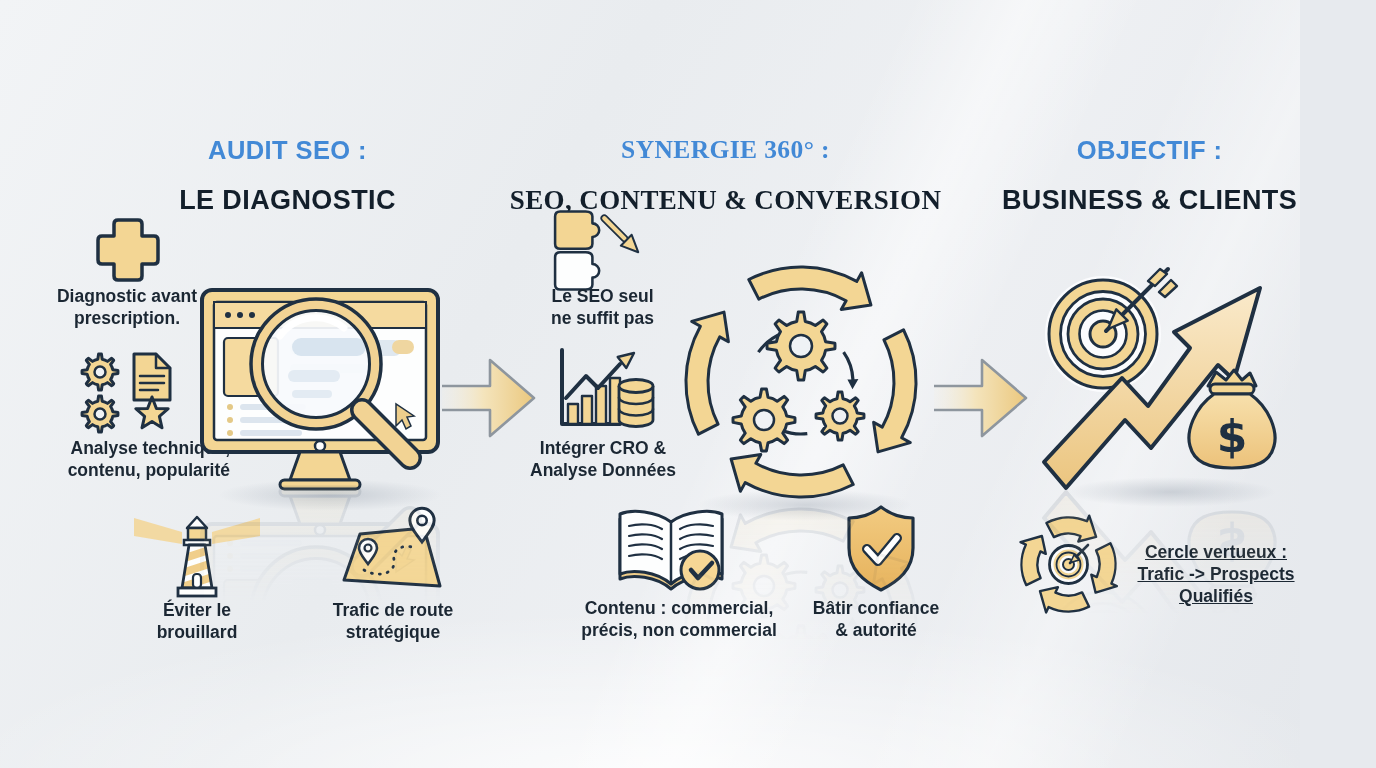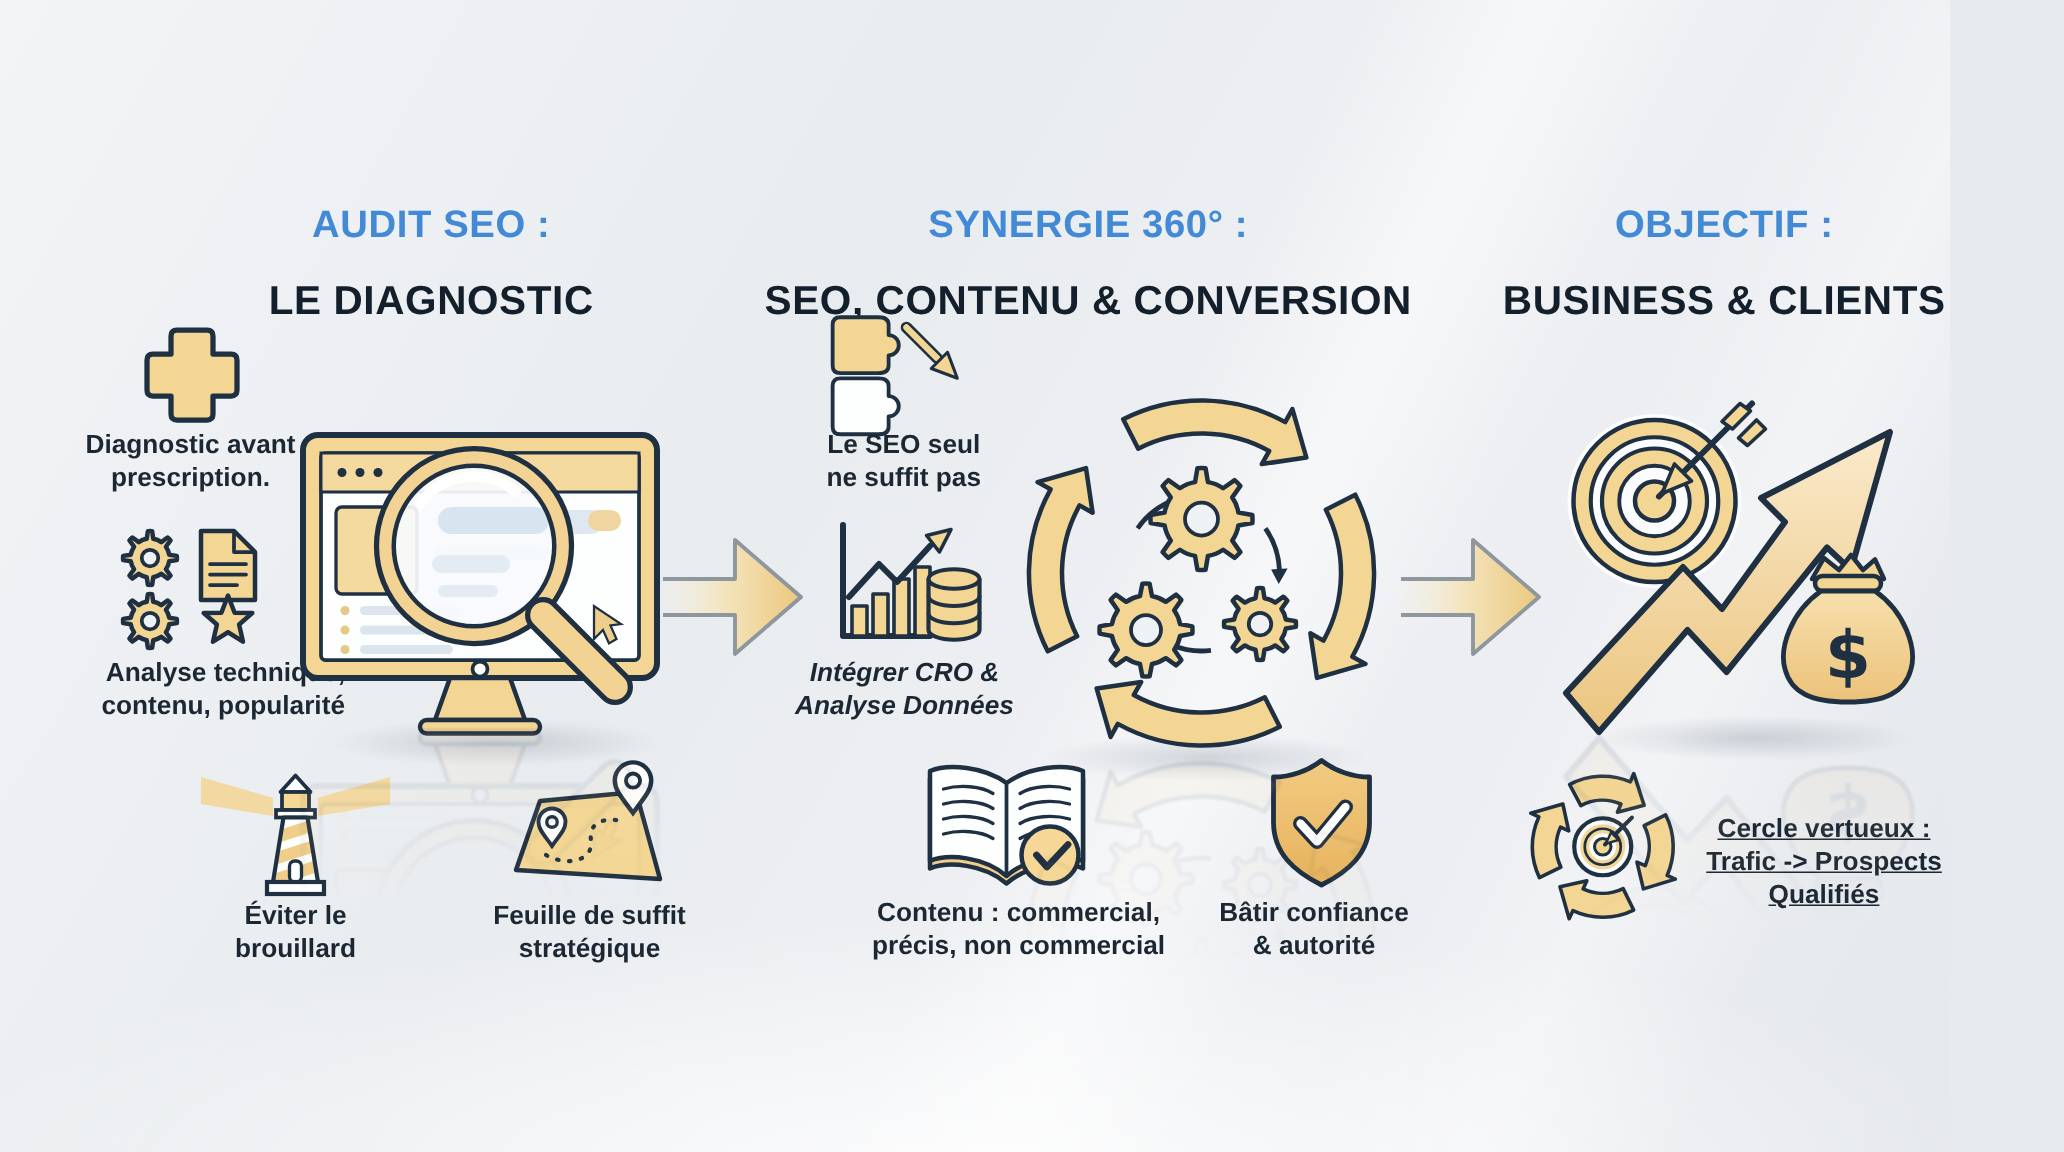--- a/index.html
+++ b/index.html
@@ -30,21 +30,21 @@
 </head>
 <body>
 
 <div id="canvas">
   <div class="streaks"></div>
 
   <div class="hdr" style="left:100px;top:136px;width:375px;">
     <div class="accent">AUDIT SEO :</div>
     <div class="main">LE DIAGNOSTIC</div>
   </div>
-  <div class="hdr" style="left:498px;top:136px;width:455px;">
+  <div class="hdr" style="left:498px;top:136px;width:455px;font-family:Liberation Serif, serif;">
     <div class="accent">SYNERGIE 360° :</div>
     <div class="main">SEO, CONTENU &amp; CONVERSION</div>
   </div>
   <div class="hdr" style="left:952px;top:136px;width:395px;">
     <div class="accent">OBJECTIF :</div>
     <div class="main">BUSINESS &amp; CLIENTS</div>
   </div>
 
   <div class="shadow" style="left:210px;top:478px;width:240px;height:34px;"></div>
   <div class="shadow" style="left:690px;top:488px;width:230px;height:34px;"></div>
@@ -140,21 +140,21 @@
       <g transform="translate(30,56)">
         <path d="M0,0 C-5,-7 -9,-11 -9,-16 A9,9 0 1,1 9,-16 C9,-11 5,-7 0,0 Z" fill="#FDFEFE" stroke="#1F3042" stroke-width="2.6"></path>
         <circle cx="0" cy="-16" r="3.5" fill="none" stroke="#1F3042" stroke-width="2.2"></circle>
       </g>
       <g transform="translate(84,34) scale(1.35)">
         <path d="M0,0 C-5,-7 -9,-11 -9,-16 A9,9 0 1,1 9,-16 C9,-11 5,-7 0,0 Z" fill="#FDFEFE" stroke="#1F3042" stroke-width="2.2"></path>
         <circle cx="0" cy="-16" r="3.5" fill="none" stroke="#1F3042" stroke-width="1.9"></circle>
       </g>
     </svg>
   </div>
-  <div class="lbl" style="left:298px;top:599px;width:190px;">Feuille de suffit
+  <div class="lbl" style="left:298px;top:599px;width:190px;">Trafic de route
 stratégique</div>
 
   <div class="abs" style="left:442px;top:350px;">
     <svg width="95" height="95" viewBox="0 0 95 95">
       <defs>
         <linearGradient id="agrad" x1="0" y1="0" x2="1" y2="0">
           <stop offset="0" stop-color="#F5EFDF" stop-opacity="0.15"></stop>
           <stop offset="0.45" stop-color="#F4E4BC"></stop>
           <stop offset="1" stop-color="#EBC87E"></stop>
         </linearGradient>
@@ -186,21 +186,21 @@
       <rect x="34" y="56" width="10" height="28" class="goldthin"></rect>
       <rect x="48" y="46" width="10" height="38" class="goldthin"></rect>
       <rect x="62" y="38" width="10" height="46" class="goldthin"></rect>
       <path class="navyline" style="stroke-width:4" d="M18,58 38,36 50,48 72,24"></path>
       <polygon points="86,13 78.3,28 69.7,17" class="goldthin"></polygon>
       <path class="gold" style="stroke-width:2.8" d="M71,46 L71,80 A17,6.5 0 0 0 105,80 L105,46"></path>
       <ellipse cx="88" cy="46" rx="17" ry="6.5" class="gold" style="stroke-width:2.8"></ellipse>
       <path class="navyline" style="stroke-width:2.6" d="M71,57.5 A17,6.5 0 0 0 105,57.5 M71,69 A17,6.5 0 0 0 105,69"></path>
     </svg>
   </div>
-  <div class="lbl" style="left:508px;top:437px;width:190px;font-style:italic;">Intégrer CRO &amp;
+  <div class="lbl" style="left:508px;top:437px;width:190px;">Intégrer CRO &amp;
 Analyse Données</div>
 
   <div class="abs" style="left:672px;top:258px;">
     <svg width="258" height="248" viewBox="0 0 258 248">
       <path class="gold" d="M76.8,21.5 A115 115 0 0 1 184.8,23.4 L189.6,14.7 L198.9,47.0 L169.2,51.4 L174.1,42.7 A93 93 0 0 0 86.8,41.1 Z"></path>
       <path class="gold" d="M231.5,71.8 A115 115 0 0 1 229.6,179.8 L238.3,184.6 L206.0,193.9 L201.6,164.2 L210.3,169.1 A93 93 0 0 0 211.9,81.8 Z"></path>
       <path class="gold" d="M181.2,226.5 A115 115 0 0 1 73.2,224.6 L68.4,233.3 L59.1,201.0 L88.8,196.6 L83.9,205.3 A93 93 0 0 0 171.2,206.9 Z"></path>
       <path class="gold" d="M26.5,176.2 A115 115 0 0 1 28.4,68.2 L19.7,63.4 L52.0,54.1 L56.4,83.8 L47.7,78.9 A93 93 0 0 0 46.1,166.2 Z"></path>
       <path fill="#1F3042" d="M85.1,93.3 A53.6 53.6 0 0 1 112.4,73.0 L111.2,69.3 L122.7,72.4 L114.6,79.8 L113.4,76.1 A50.4 50.4 0 0 0 87.7,95.1 Z"></path>
       <path fill="#1F3042" d="M172.9,93.3 A53.6 53.6 0 0 1 182.5,121.2 L186.4,121.0 L180.5,131.3 L175.4,121.6 L179.3,121.4 A50.4 50.4 0 0 0 170.3,95.1 Z"></path>

